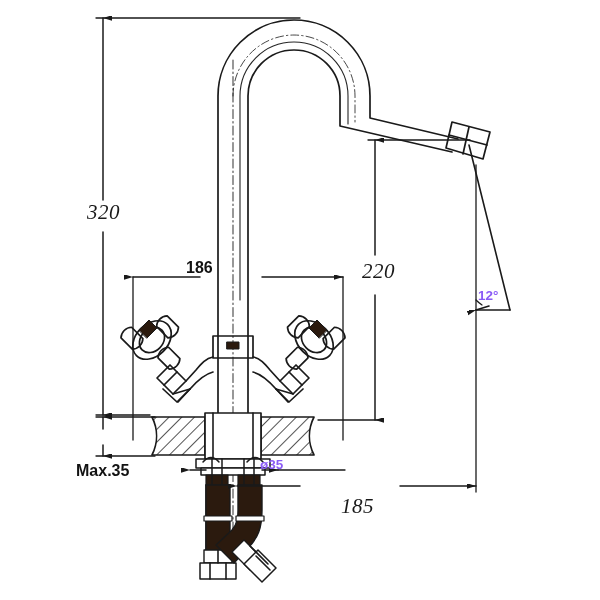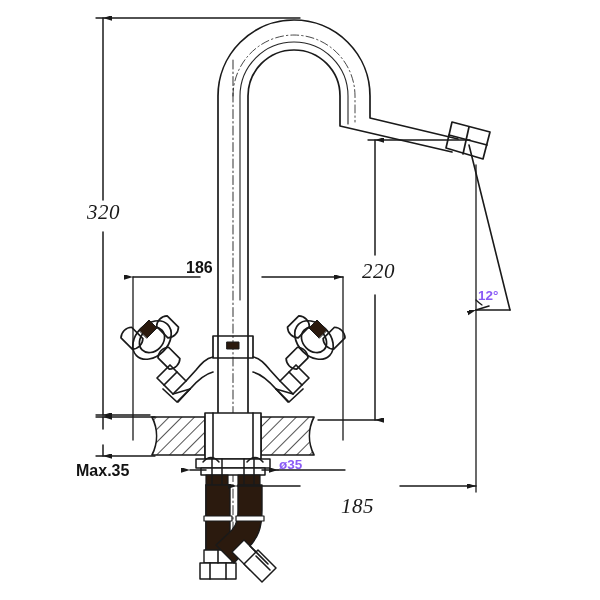--- a/index.html
+++ b/index.html
@@ -199,19 +199,19 @@
   </svg>
 
   <div class="dimlabel ital" style="left:87px;top:200px;">320</div>
 
   <div class="dimlabel bold" style="left:186px;top:259px;">186</div>
 
   <div class="dimlabel ital" style="left:362px;top:259px;">220</div>
 
   <div class="dimlabel bold" style="left:76px;top:433px;margin-top:29px;">Max.35</div>
 
-  <div class="dimlabel bold13" style="left:279px;top:457px;">ø35</div>
+  <div class="dimlabel bold13" style="left:260px;top:457px;">ø35</div>
 
   <div class="dimlabel ital" style="left:341px;top:464px;margin-top:30px;">185</div>
 
   <div class="dimlabel bold13" style="left:478px;top:288px;">12°</div>
 
 </div>
 
 </body></html>

